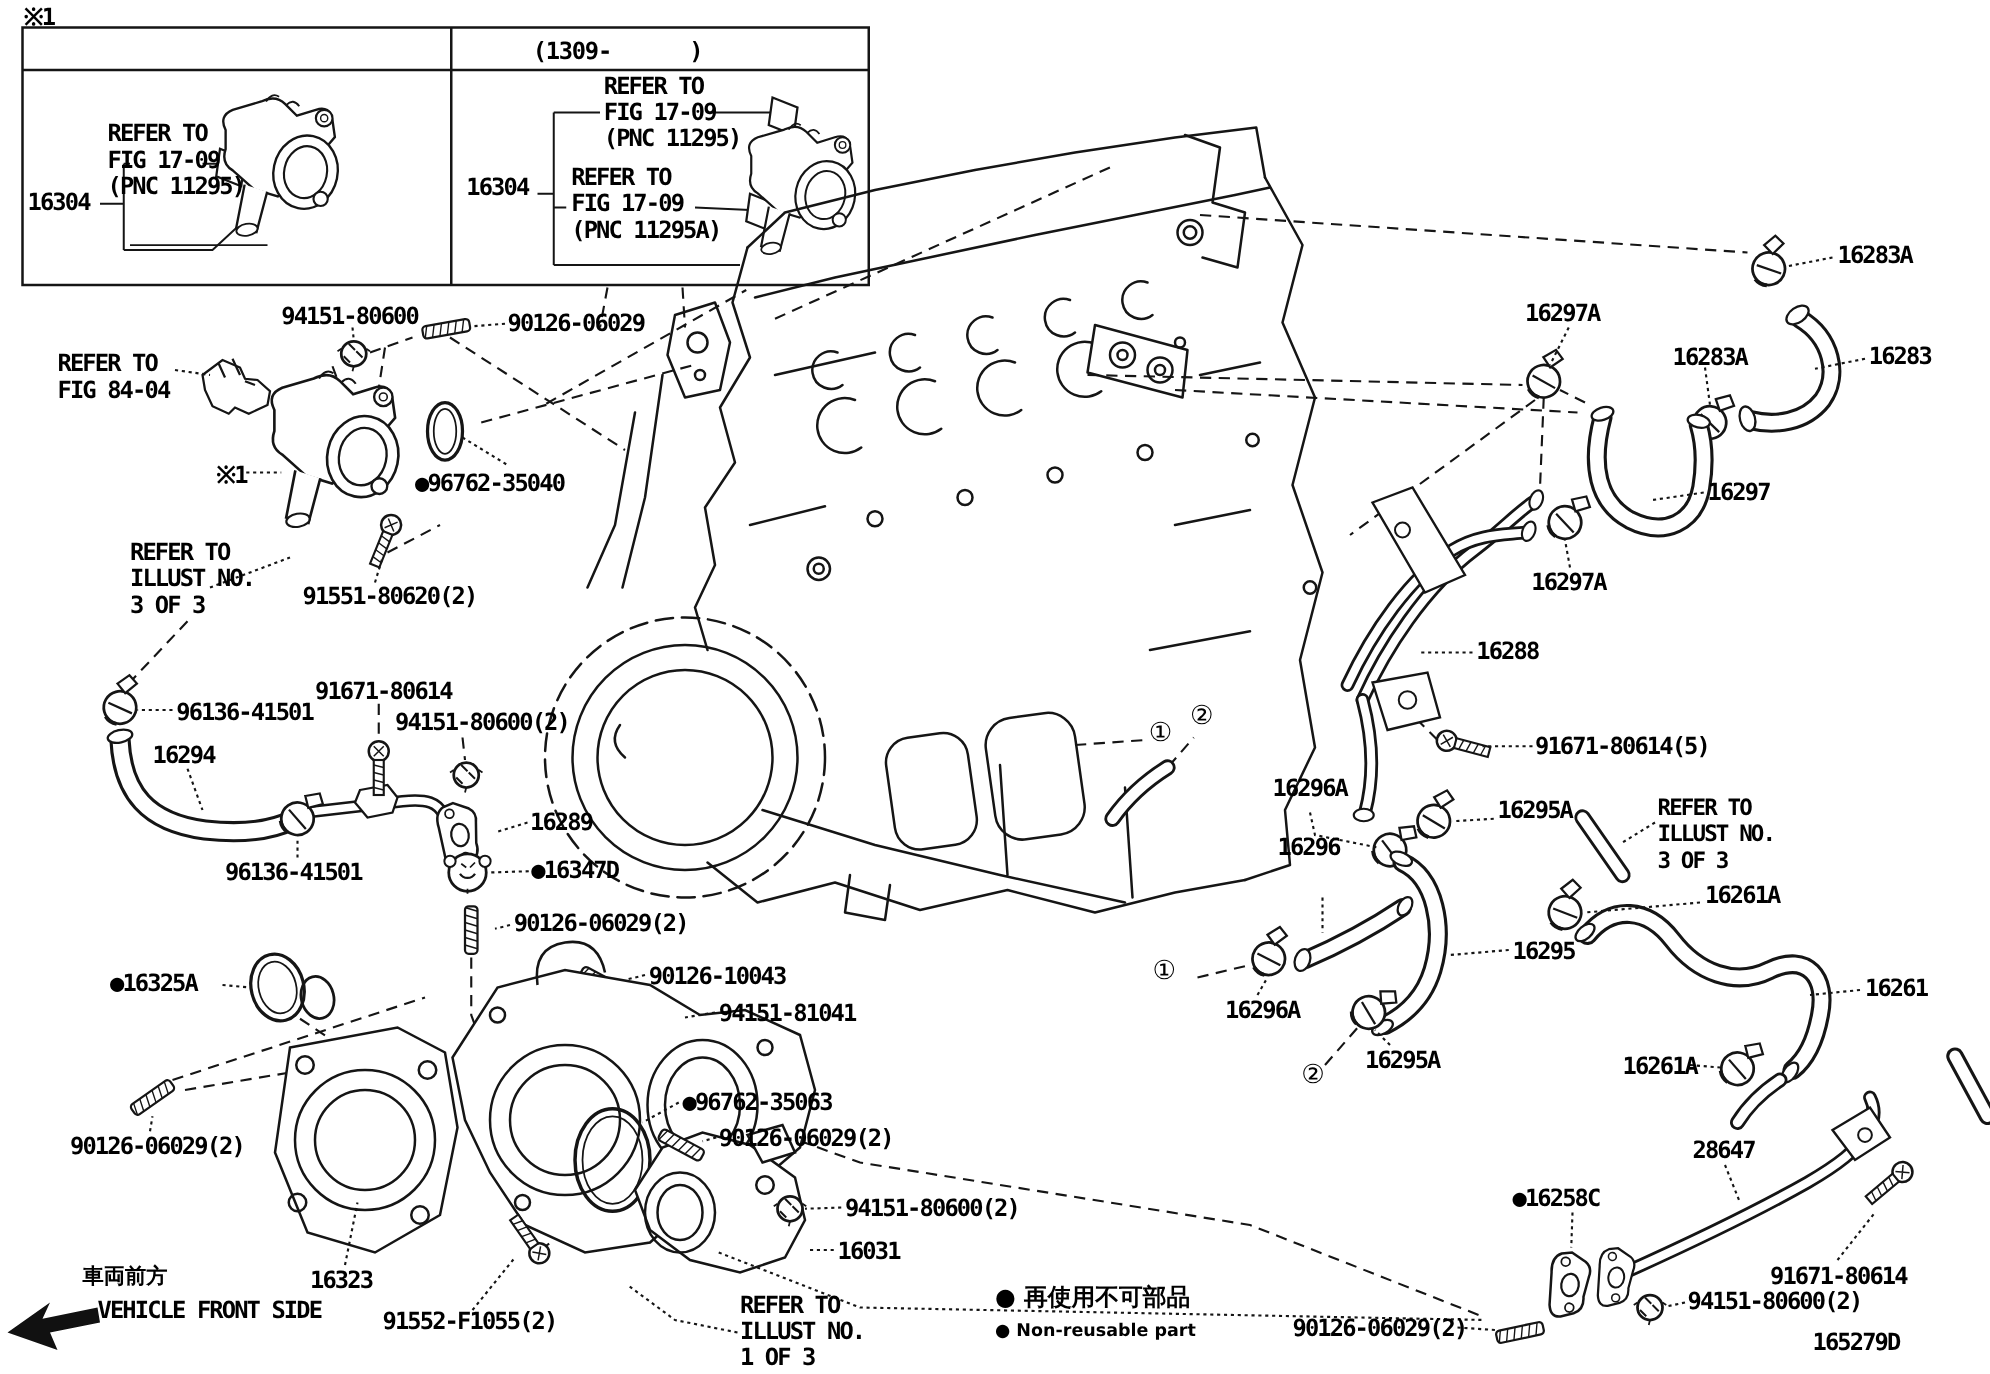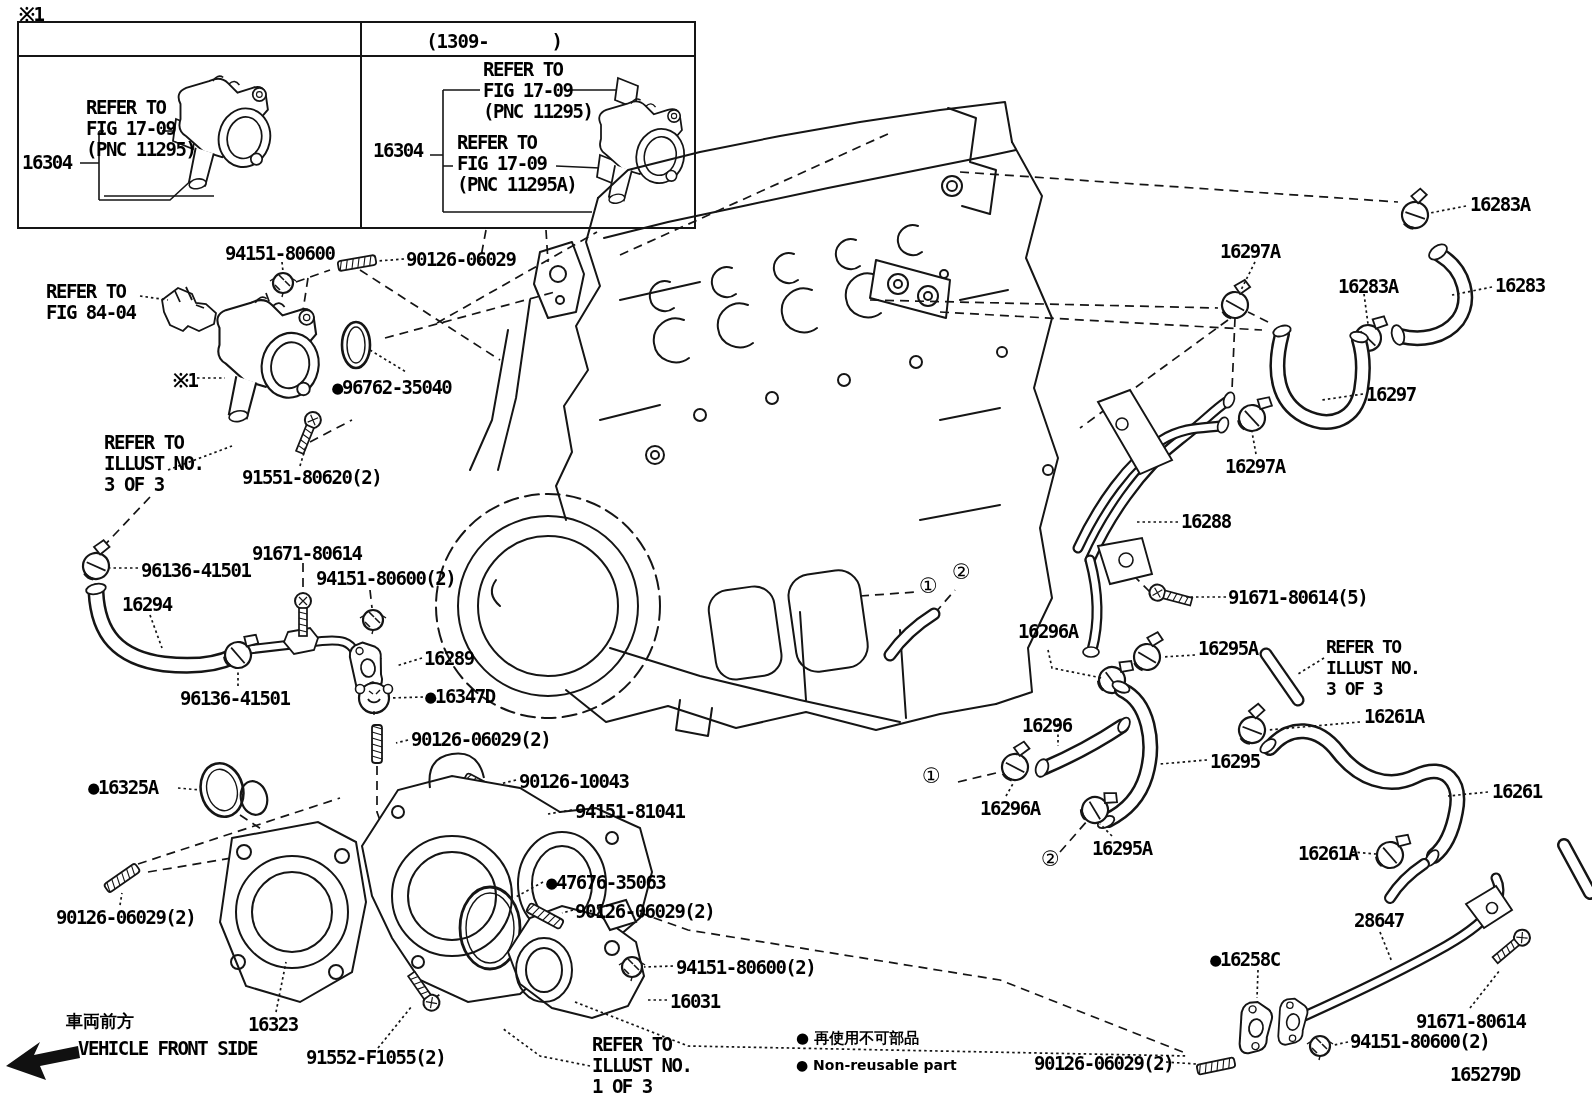--- a/index.html
+++ b/index.html
@@ -421,47 +421,47 @@
 <div class="lbl" style="left:424px;top:648px">16289</div>
 <div class="lbl" style="left:180px;top:688px">96136-41501</div>
 <div class="lbl" style="left:425px;top:686px">●16347D</div>
 <div class="lbl" style="left:411px;top:729px">90126-06029(2)</div>
 <div class="lbl" style="left:519px;top:771px">90126-10043</div>
 <div class="lbl" style="left:575px;top:801px">94151-81041</div>
 <div class="lbl" style="left:88px;top:777px">●16325A</div>
 <div class="lbl" style="left:56px;top:907px">90126-06029(2)</div>
 <div class="lbl" style="left:248px;top:1014px">16323</div>
 <div class="lbl" style="left:306px;top:1047px">91552-F1055(2)</div>
-<div class="lbl" style="left:546px;top:872px">●47676-35063</div>
+<div class="lbl" style="left:546px;top:872px">●96762-35063</div>
 <div class="lbl" style="left:575px;top:901px">90126-06029(2)</div>
 <div class="lbl" style="left:676px;top:957px">94151-80600(2)</div>
 <div class="lbl" style="left:670px;top:991px">16031</div>
 <div class="lbl ml" style="left:592px;top:1034px">REFER TO
 ILLUST NO.
 1 OF 3</div>
 
 <div class="lbl jp" style="left:66px;top:1011px;font-size:17px">車両前方</div>
 <div class="lbl" style="left:78px;top:1038px">VEHICLE FRONT SIDE</div>
-<div class="lbl jp" style="left:796px;top:1028px;font-size:15px">● 再使用不可部品</div>
+<div class="lbl jp" style="left:796px;top:1028px;font-size:19px">● 再使用不可部品</div>
 <div class="lbl jp" style="left:796px;top:1055px;font-size:14px">● Non-reusable part</div>
 
 <div class="lbl" style="left:1470px;top:194px">16283A</div>
 <div class="lbl" style="left:1220px;top:241px">16297A</div>
 <div class="lbl" style="left:1338px;top:276px">16283A</div>
 <div class="lbl" style="left:1495px;top:275px">16283</div>
 <div class="lbl" style="left:1366px;top:384px">16297</div>
 <div class="lbl" style="left:1225px;top:456px">16297A</div>
 <div class="lbl" style="left:1181px;top:511px">16288</div>
 <div class="lbl" style="left:1228px;top:587px">91671-80614(5)</div>
 <div class="lbl" style="left:1018px;top:621px">16296A</div>
 <div class="lbl" style="left:1198px;top:638px">16295A</div>
 <div class="lbl ml small" style="left:1326px;top:636px">REFER TO
 ILLUST NO.
 3 OF 3</div>
-<div class="lbl" style="left:1022px;top:715px">16296</div>
+<div class="lbl" style="left:1022px;top:668px">16296</div>
 <div class="lbl" style="left:1364px;top:706px">16261A</div>
 <div class="lbl" style="left:1210px;top:751px">16295</div>
 <div class="lbl" style="left:980px;top:798px">16296A</div>
 <div class="lbl" style="left:1092px;top:838px">16295A</div>
 <div class="lbl" style="left:1492px;top:781px">16261</div>
 <div class="lbl" style="left:1298px;top:843px">16261A</div>
 <div class="lbl" style="left:1354px;top:910px">28647</div>
 <div class="lbl" style="left:1210px;top:949px">●16258C</div>
 <div class="lbl" style="left:1416px;top:1011px">91671-80614</div>
 <div class="lbl" style="left:1350px;top:1031px">94151-80600(2)</div>

